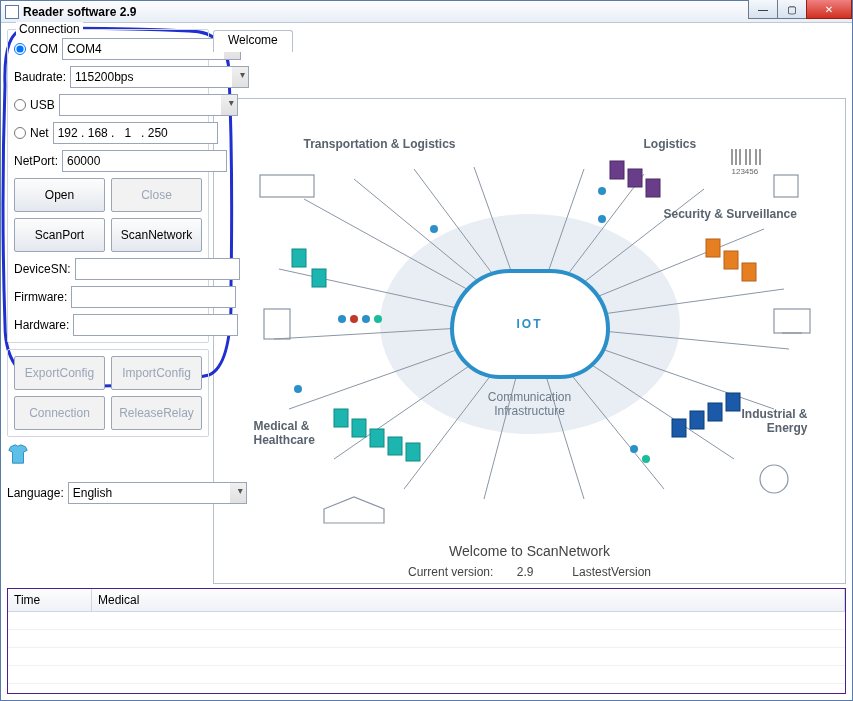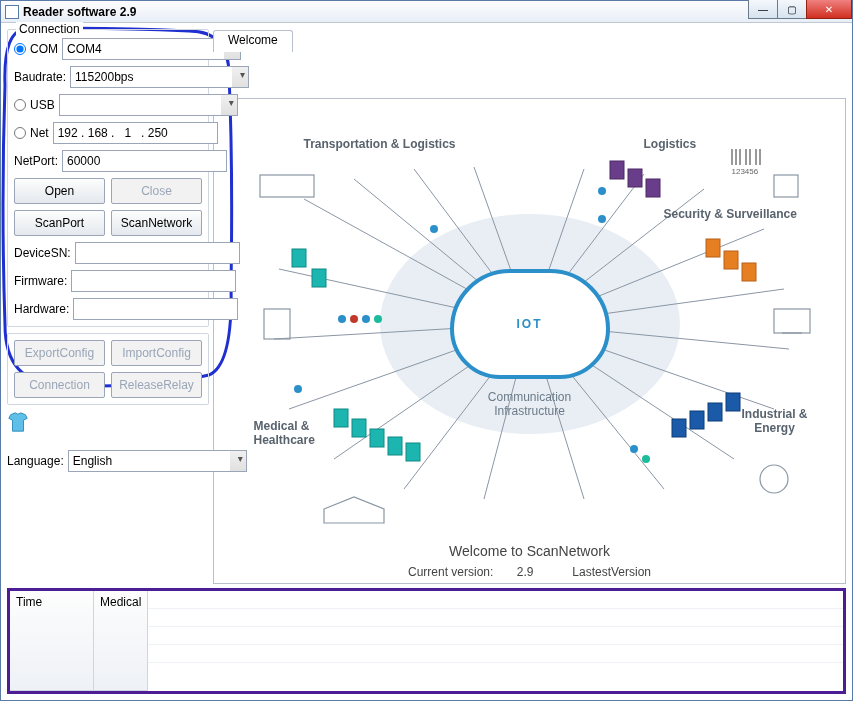--- a/index.html
+++ b/index.html
@@ -17,36 +17,36 @@
 .group { border: 1px solid #cfd6e0; border-radius: 2px; padding: 8px 6px 6px 6px; position: relative; }
 .group-legend { position: absolute; top: -8px; left: 8px; background: #fff; padding: 0 3px; }
 .row { display: flex; align-items: center; margin-bottom: 6px; gap: 4px; }
 .row label { width: 56px; }
 .radio { width: 12px; height: 12px; }
 .combo, .txt { height: 22px; border: 1px solid #9aa6b8; background: #fff; padding: 0 4px; flex: 1; }
 .combo { appearance: none; background-image: linear-gradient(#f0f0f0,#e0e0e0); background-size: 16px 100%; background-position: right; background-repeat: no-repeat; padding-right: 18px; }
 .combo-wrap { position: relative; flex:1; }
 .combo-wrap::after { content:"▾"; position:absolute; right:4px; top:3px; pointer-events:none; color:#555; font-size:10px; }
 .btnrow { display:flex; gap:6px; margin-bottom:6px; }
-.btn { flex:1; height:26px; border:1px solid #9aa6b8; background: linear-gradient(#fdfdfd,#e4e8ee); border-radius:2px; cursor:pointer; }
+.btn { flex:1; height:34px; border:1px solid #9aa6b8; background: linear-gradient(#fdfdfd,#e4e8ee); border-radius:2px; cursor:pointer; }
 .btn:disabled { color:#9aa6b8; background:#f2f2f2; cursor:default; }
 .kv { display:flex; align-items:center; margin-bottom:6px; gap:4px; }
 .kv label { width: 62px; }
 .kv .txt { flex:1; }
 .shirt { width:22px; height:22px; display:inline-block; }
 
 .rightcol { flex:1; display:flex; flex-direction:column;gap:47px; }
 .tabstrip { display:flex; height:22px; }
 .tab { border:1px solid #b8c0cc; border-bottom:none; background:#fff; padding:2px 14px; border-radius:3px 3px 0 0; margin-right:2px; position:relative; top:1px; }
 .pane { flex:1; border:1px solid #b8c0cc; background:#fff; display:flex; flex-direction:column; align-items:center; }
 .illus { width: 592px; height: 410px; margin-top: 20px; position: relative; }
 .welcome-block { text-align:center; margin-top:10px; color:#444; }
 .welcome-block div { margin: 4px 0; font-size:14px; }
 
-.results { border:3px solid #4c1d95; height: 106px; display:flex; }
+.results { border:1px solid #4c1d95; height: 106px; display:flex; flex-direction:column; }
 .res-head { display:flex; background:linear-gradient(#fdfdfd,#eef1f6); border-bottom:1px solid #cfd6e0; }
 .res-head div { padding:4px 6px; border-right:1px solid #cfd6e0; }
 .col-time { width: 84px; }
 .col-result { flex:1; }
 .res-rows { flex:1; overflow:auto; }
 .res-rows .rrow { display:flex; border-bottom:1px solid #eef1f6; height:18px; }
 
 .annot { position:absolute; top:-4px; left:-8px; width:240px; height:365px; pointer-events:none; }
 
 .cloud { position:absolute; left:50%; top:50%; transform:translate(-50%,-50%); width:160px; height:110px; border:4px solid #2b8fc9; border-radius:60px 60px 50px 50px; background:#fff; display:flex; align-items:center; justify-content:center; font-size:36px; font-weight:bold; color:#2b8fc9; letter-spacing:2px; }
@@ -258,21 +258,21 @@
               <span>IOT</span>
             </div>
             <div class="comm-label">
               <div>Communication</div>
               <div>Infrastructure</div>
             </div>
 
             <div class="sector-label" style="left:70px; top:18px;">Transportation &amp; Logistics</div>
             <div class="sector-label" style="left:410px; top:18px;">Logistics</div>
             <div class="sector-label" style="left:430px; top:88px;">Security &amp; Surveillance</div>
-            <div class="sector-label" style="left:508px; top:288px; text-align:center;">
+            <div class="sector-label" style="left:508px; top:288px; text-align:right;">
               <div>Industrial &amp;</div>
               <div>Energy</div>
             </div>
             <div class="sector-label" style="left:20px; top:300px;">
               <div>Medical &amp;</div>
               <div>Healthcare</div>
             </div>
           </div>
 
           <div class="welcome-block">

